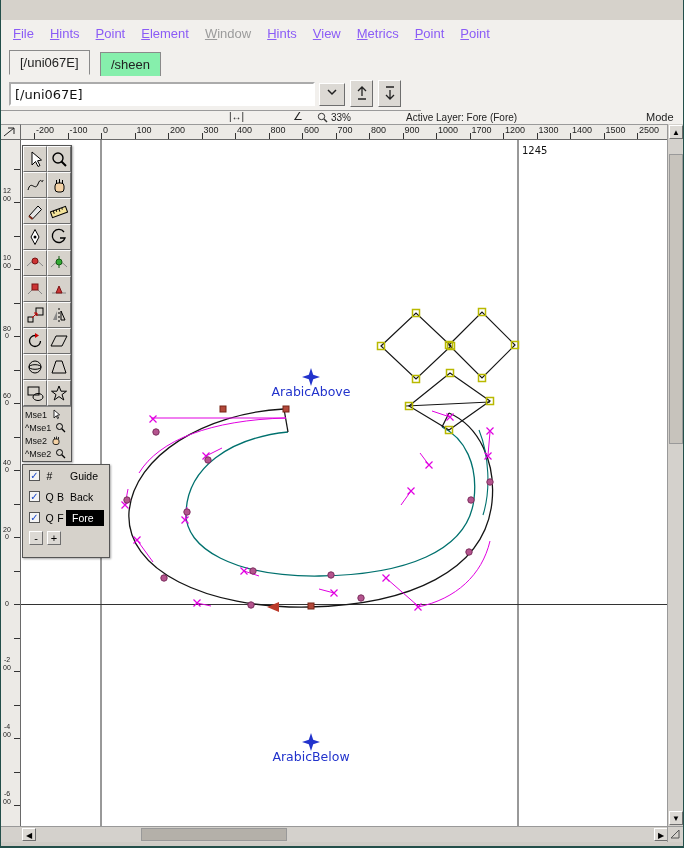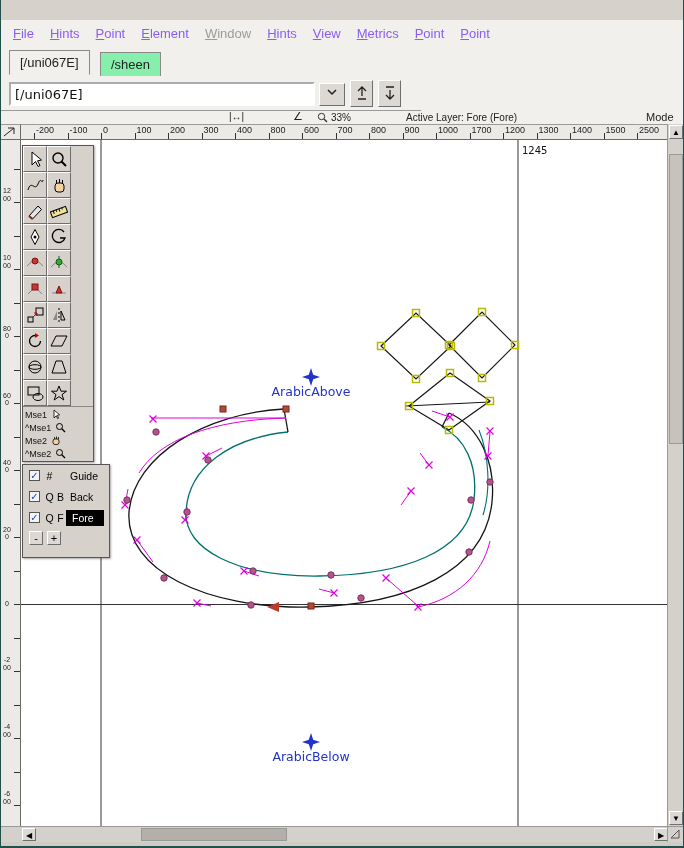--- a/index.html
+++ b/index.html
@@ -52,21 +52,21 @@
   #hruler-corner{position:absolute;left:0;top:124px;width:20px;height:16px;background:#eceae6;border-top:1px solid #9a9a9a;border-bottom:1px solid #6a6a6a;border-right:1px solid #6a6a6a;z-index:3}
   #vruler{position:absolute;left:0;top:140px;width:20px;height:686px;background:#eceae6;border-right:1px solid #6a6a6a}
   .vrtick{position:absolute;right:0;height:1px;width:6px;background:#333}
   .vrlabel{position:absolute;left:2px;width:8px;font-size:7px;line-height:7.5px;word-break:break-all;color:#222;text-align:center}
 
   
   #canvas{position:absolute;left:20px;top:140px;width:648px;height:686px;background:#fff;overflow:hidden}
   #glyph-svg{position:absolute;left:0;top:0}
 
   
-  #toolpalette{position:absolute;left:21px;top:145px;width:72px;background:#d6d2cb;border:1px solid #555;box-shadow:1px 1px 2px rgba(0,0,0,.35);z-index:6}
+  #toolpalette{position:absolute;left:21px;top:145px;width:50px;background:#d6d2cb;border:1px solid #555;box-shadow:1px 1px 2px rgba(0,0,0,.35);z-index:6}
   #tool-grid{display:grid;grid-template-columns:24px 24px}
   .tp-btn{width:24px;height:26px;border-top:1px solid #fbfbfb;border-left:1px solid #fbfbfb;border-right:1px solid #6e6e6e;border-bottom:1px solid #6e6e6e;background:#d6d2cb}
   .tp-btn svg{display:block;margin:3px auto 0}
   #mouse-rows{border-top:1px solid #888;padding:1px 2px}
   .mse-row{display:flex;align-items:center;height:13px;font-size:9px;color:#111}
   .mse-row svg{margin-left:4px}
 
   
   #layerspalette{position:absolute;left:21px;top:464px;width:88px;height:94px;background:#d6d2cb;border:1px solid #555;box-shadow:1px 1px 2px rgba(0,0,0,.35);z-index:6;font-size:10.5px}
   .lrow{position:relative;height:21px;display:flex;align-items:center}

